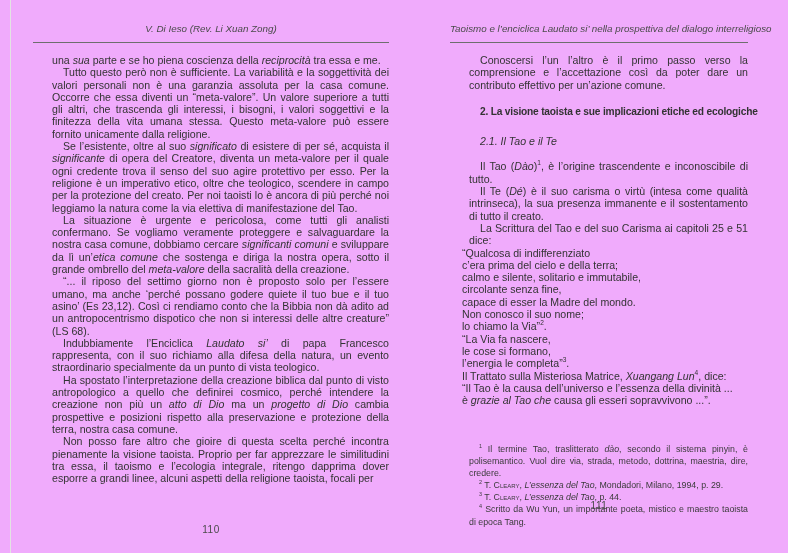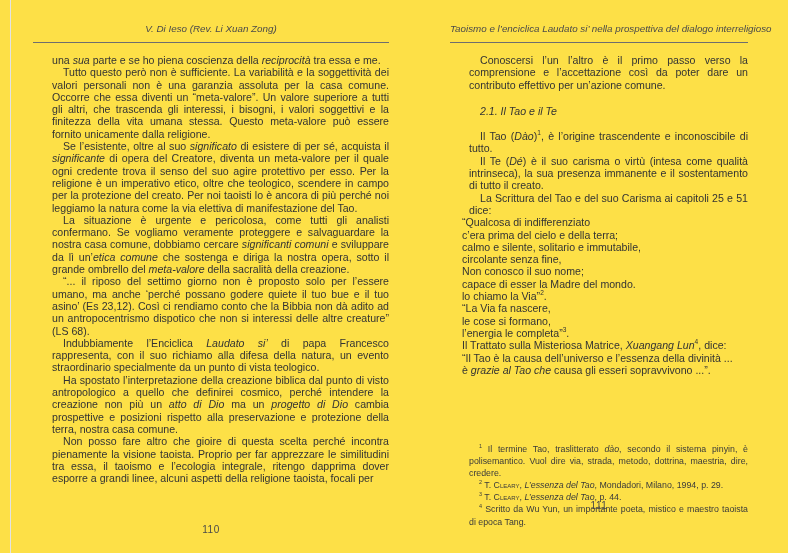--- a/index.html
+++ b/index.html
@@ -1,20 +1,20 @@
 <!DOCTYPE html>
 <html><head>
 <meta charset="utf-8">
 <style>
   html, body { margin: 0; padding: 0; background: #ffffff; }
   .spread {
     position: relative;
     width: 788px;
     height: 553px;
-    background: #fde047;
+    background: #f0abfc;
     font-family: "Liberation Sans", "DejaVu Sans", sans-serif;
     color: #333333;
     overflow: hidden;
   }
   .page-edge {
     position: absolute;
     top: 0; bottom: 0;
     left: 10px;
     width: 1px;
     background: #e3e3e3;
@@ -111,30 +111,31 @@
         <div class="blk p indent"><span>Non posso fare altro che gioire di questa scelta perché incontra pienamente la visione taoista. Proprio per far apprezzare le similitudini tra essa, il taoismo e l’ecologia integrale, ritengo dapprima dover esporre a grandi linee, alcuni aspetti della religione taoista, focali per</span></div>
       </div>
     <div class="folio">110</div>
   </div>
 
   <div class="page right">
     <div class="running-head">Taoismo e l’enciclica Laudato si’ nella prospettiva del dialogo interreligioso</div>
     <div class="head-rule"></div>
     <div class="body-text">
         <div class="blk p indent"><span>Conoscersi l’un l’altro è il primo passo verso la comprensione e l’accettazione così da poter dare un contributo effettivo per un’azione comune.</span></div>
+        <div class="blk h2"><span>2. La visione taoista e sue implicazioni etiche ed ecologiche</span></div>
         <div class="blk h3"><span>2.1. Il Tao e il Te</span></div>
         <div class="blk p indent"><span>Il Tao (</span><span class="it">Dào</span><span>)</span><sup>1</sup><span>, è l’origine trascendente e inconoscibile di tutto.</span></div>
         <div class="blk p indent"><span>Il Te (</span><span class="it">Dé</span><span>) è il suo carisma o virtù (intesa come qualità intrinseca), la sua presenza immanente e il sostentamento di tutto il creato.</span></div>
         <div class="blk p indent"><span>La Scrittura del Tao e del suo Carisma ai capitoli 25 e 51 dice:</span></div>
         <div class="blk line"><span>“Qualcosa di indifferenziato</span></div>
         <div class="blk line"><span>c’era prima del cielo e della terra;</span></div>
         <div class="blk line"><span>calmo e silente, solitario e immutabile,</span></div>
         <div class="blk line"><span>circolante senza fine,</span></div>
+        <div class="blk line"><span>capace di esser la Madre del mondo.</span></div>
         <div class="blk line"><span>Non conosco il suo nome;</span></div>
-        <div class="blk line"><span>capace di esser la Madre del mondo.</span></div>
         <div class="blk line"><span>lo chiamo la Via”</span><sup>2</sup><span>.</span></div>
         <div class="blk line"><span>“La Via fa nascere,</span></div>
         <div class="blk line"><span>le cose si formano,</span></div>
         <div class="blk line"><span>l’energia le completa”</span><sup>3</sup><span>.</span></div>
         <div class="blk line"><span>Il Trattato sulla Misteriosa Matrice, </span><span class="it">Xuangang Lun</span><sup>4</sup><span>, dice:</span></div>
         <div class="blk line"><span>“Il Tao è la causa dell’universo e l’essenza della divinità ...</span></div>
         <div class="blk line"><span>è </span><span class="it">grazie al Tao che</span><span> causa gli esseri sopravvivono ...”.</span></div>
       </div>
     <div class="footnotes body-text">
         <div class="blk fn"><sup>1</sup><span> Il termine Tao, traslitterato </span><span class="it">dào</span><span>, secondo il sistema pinyin, è polisemantico. Vuol dire via, strada, metodo, dottrina, maestria, dire, credere.</span></div>

